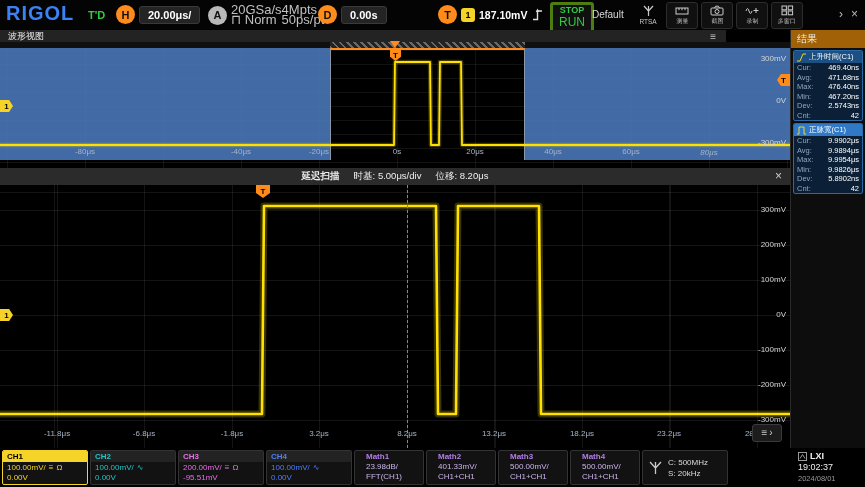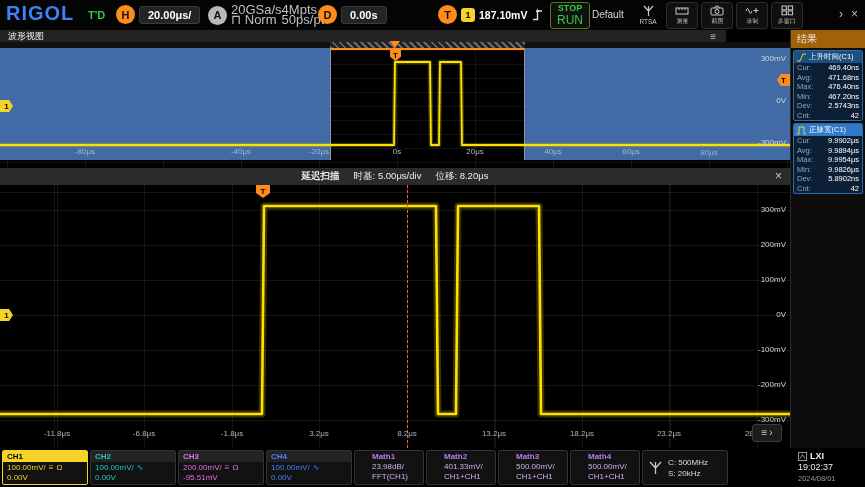--- a/index.html
+++ b/index.html
@@ -13,21 +13,21 @@
   .knob{width:19px;height:19px;border-radius:50%;display:flex;align-items:center;justify-content:center;
         font-size:11px;font-weight:bold;color:#111;flex:none;}
   .knob.orange{background:#ff8c1a;}
   .knob.gray{background:#b9b9b9;}
   .val-box{background:#242424;border:1px solid #3a3a3a;border-radius:3px;padding:2px 8px;
            font-size:11px;font-weight:bold;color:#fff;white-space:nowrap;}
   .agrid{display:grid;grid-template-columns:auto auto;font-size:13px;line-height:10px;color:#c0c0c0;white-space:nowrap;}
   .tval{font-size:10.5px;font-weight:bold;color:#fff;white-space:nowrap;}
   .src-badge{width:14px;height:14px;border-radius:3px;background:#f5d327;color:#000;font-size:9px;font-weight:bold;
              display:flex;align-items:center;justify-content:center;flex:none;}
-  .stoprun{position:absolute;left:550px;top:2px;width:38px;height:25px;background:#101010;border:1px solid #4d7c0f;
+  .stoprun{position:absolute;left:550px;top:2px;width:38px;height:25px;background:#101010;border:3px solid #4d7c0f;
            border-radius:3px;display:flex;flex-direction:column;align-items:center;justify-content:center;line-height:1.05;cursor:pointer;}
   .stoprun .stop{font-size:9px;font-weight:bold;color:#2ecc40;}
   .stoprun .run{font-size:12px;color:#2ecc40;}
   .defaultbtn{position:absolute;left:592px;top:9px;font-size:10px;color:#d8d8d8;cursor:pointer;}
   .rtsabtn{position:absolute;left:634px;top:2px;width:28px;height:25px;display:flex;flex-direction:column;
            align-items:center;justify-content:center;gap:1px;color:#c8c8c8;font-size:6.5px;cursor:pointer;}
   .tools{position:absolute;left:666px;top:2px;display:flex;gap:3px;}
   .tool{width:30px;height:25px;background:#101010;border:1px solid #2d2d2d;border-radius:3px;display:flex;
         flex-direction:column;align-items:center;justify-content:center;gap:1px;cursor:pointer;}
   .tool .tlabel{font-size:6.5px;color:#bdbdbd;white-space:nowrap;transform:scale(.92);}
@@ -92,21 +92,21 @@
   .blk{border:1px solid #333;border-radius:2px;background:#121212;overflow:hidden;flex:none;box-sizing:border-box;cursor:pointer;}
   .chblk{width:86px;}
   .chh{height:11px;font-size:8px;font-weight:bold;display:flex;align-items:center;padding-left:4px;background:#232323;}
   .chb{padding:1px 4px;font-size:8px;line-height:10px;white-space:nowrap;}
   .chb .coup{margin:0 3px;}
   .ch1 .chb{color:#f5d327;} .ch1 .chh{background:#f5d327;color:#000;}
   .ch1.sel{border-color:#f5d327;}
   .ch2 .chb,.ch2 .chh{color:#20c6c6;}
   .ch3 .chb,.ch3 .chh{color:#e86ee8;}
   .ch4 .chb,.ch4 .chh{color:#4d7eff;}
-  .mathblk{width:70px;padding:1px 17px;font-size:8px;line-height:10px;white-space:nowrap;}
+  .mathblk{width:70px;padding:1px 11px;font-size:8px;line-height:10px;white-space:nowrap;}
   .mathblk .mh{color:#b37ee8;font-weight:bold;}
   .mathblk .ml{color:#cbb3ea;}
   .rtsablk{width:86px;display:flex;align-items:center;gap:5px;padding:0 5px;}
   .rtsablk .rcol{font-size:8px;line-height:11px;color:#ddd;white-space:nowrap;}
   .spacer{flex:1;}
   .lxiblk{width:71px;background:#000;border:none;display:flex;flex-direction:column;justify-content:center;
           padding-left:6px;line-height:11px;}
   .lxirow{display:flex;align-items:center;gap:3px;font-size:9px;font-weight:bold;color:#eee;}
   .lxitime{font-size:9px;color:#eee;}
   .lxidate{font-size:7.5px;color:#999;}

